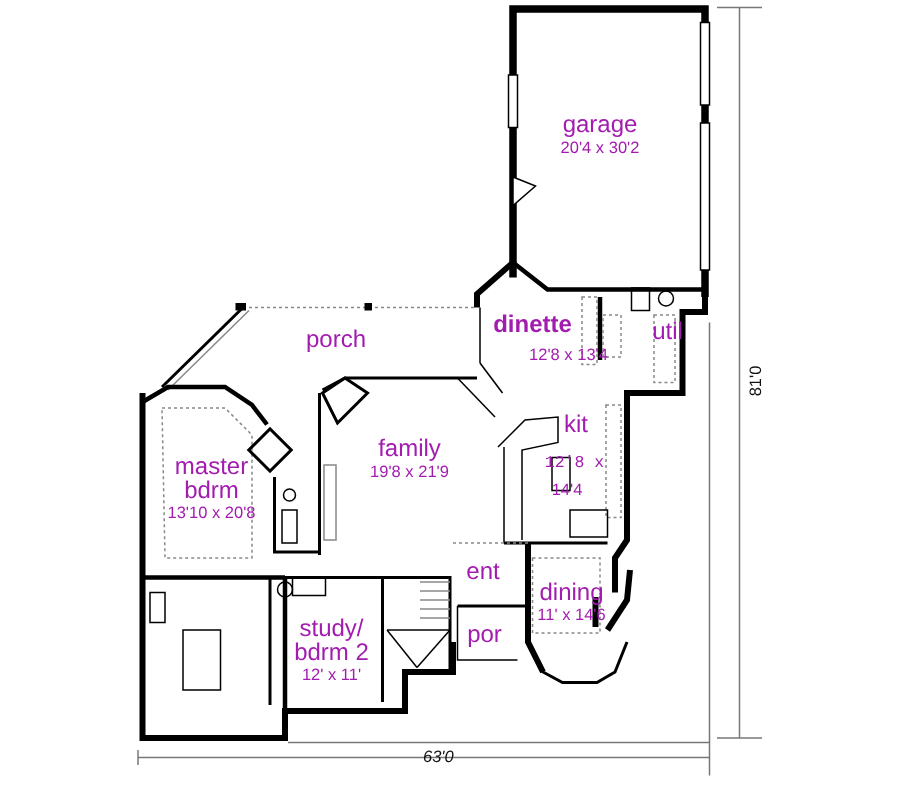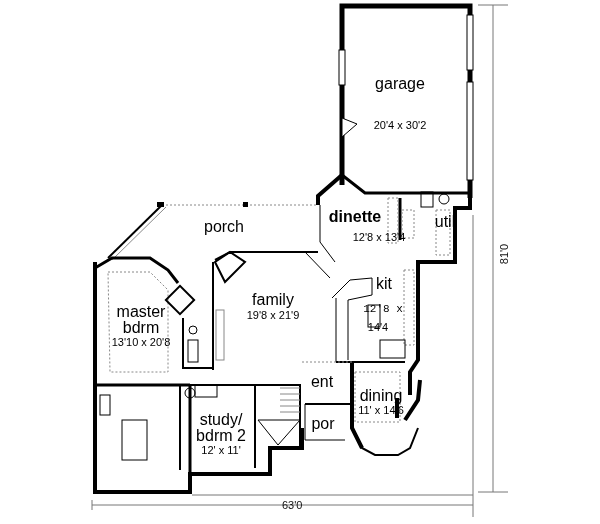--- a/index.html
+++ b/index.html
@@ -1,18 +1,18 @@
 <!DOCTYPE html>
 <html><head>
 <meta charset="utf-8">
 <style>
   html, body { margin: 0; padding: 0; background: #ffffff; }
   body { width: 600px; height: 524px; position: relative; overflow: hidden; font-family: "Liberation Sans", sans-serif; }
   svg { position: absolute; left: 0; top: 0; }
-  .lbl { position: absolute; color: #000000; text-align: left; white-space: nowrap; transform: translateX(-50%); line-height: 1; }
+  .lbl { position: absolute; color: #a21caf; text-align: left; white-space: nowrap; transform: translateX(-50%); line-height: 1; }
   .room { font-size: 16px; }
   .dim { font-size: 11px; }
   .outer-dim { font-size: 11px; color: #111; position: absolute; }
   .vert { transform: rotate(-90deg); transform-origin: center; }
 </style>
 </head>
 <body>
 
 <svg width="600" height="524" viewBox="0 0 600 524" xmlns="http://www.w3.org/2000/svg">
 
@@ -109,21 +109,21 @@
     </g>
     <polyline points="302,362 352,362" stroke="#888" stroke-width="1" stroke-dasharray="2,2"></polyline>
     <polyline points="305,404 350,404" stroke-width="2"></polyline>
     <polyline points="305,404 305,440 345,440" stroke-width="1"></polyline>
     <rect x="355" y="372" width="45" height="50" stroke="#888" stroke-width="1" stroke-dasharray="2,2"></rect>
     <polyline points="352,428 362,448 375,455 398,455 410,448 418,428" stroke-width="2"></polyline>
   </g>
 </svg>
 
 <div class="lbl room" style="left:400px;top:76px;">garage</div>
-<div class="lbl dim" style="left:400px;top:94px;margin-top:26px;">20'4 x 30'2</div>
+<div class="lbl dim" style="left:400px;top:94px;">20'4 x 30'2</div>
 
 <div class="lbl room" style="left:224px;top:219px;">porch</div>
 
 <div class="lbl room" style="left:355px;top:209px;font-weight:bold;">dinette</div>
 <div class="lbl dim" style="left:355px;top:232px;margin-left:24px;">12'8 x 13'4</div>
 
 <div class="lbl room" style="left:445px;top:214px;">util</div>
 
 <div class="lbl room" style="left:384px;top:276px;">kit</div>
 <div class="lbl dim" style="left:383px;top:304px;font-family:Liberation Mono, monospace;">12'8 x</div>
@@ -139,14 +139,14 @@
 <div class="lbl room" style="left:221px;top:412px;">study/</div>
 <div class="lbl room" style="left:221px;top:428px;">bdrm 2</div>
 <div class="lbl dim" style="left:221px;top:445px;">12' x 11'</div>
 
 <div class="lbl room" style="left:322px;top:374px;">ent</div>
 <div class="lbl room" style="left:323px;top:416px;">por</div>
 
 <div class="lbl room" style="left:381px;top:388px;">dining</div>
 <div class="lbl dim" style="left:381px;top:405px;">11' x 14'6</div>
 
-<div class="outer-dim" style="left:282px;top:499px;">63'0</div>
+<div class="outer-dim" style="left:282px;top:499px;font-style:italic;">63'0</div>
 <div class="outer-dim vert" style="left:494px;top:248px;">81'0</div>
 
 </body></html>

